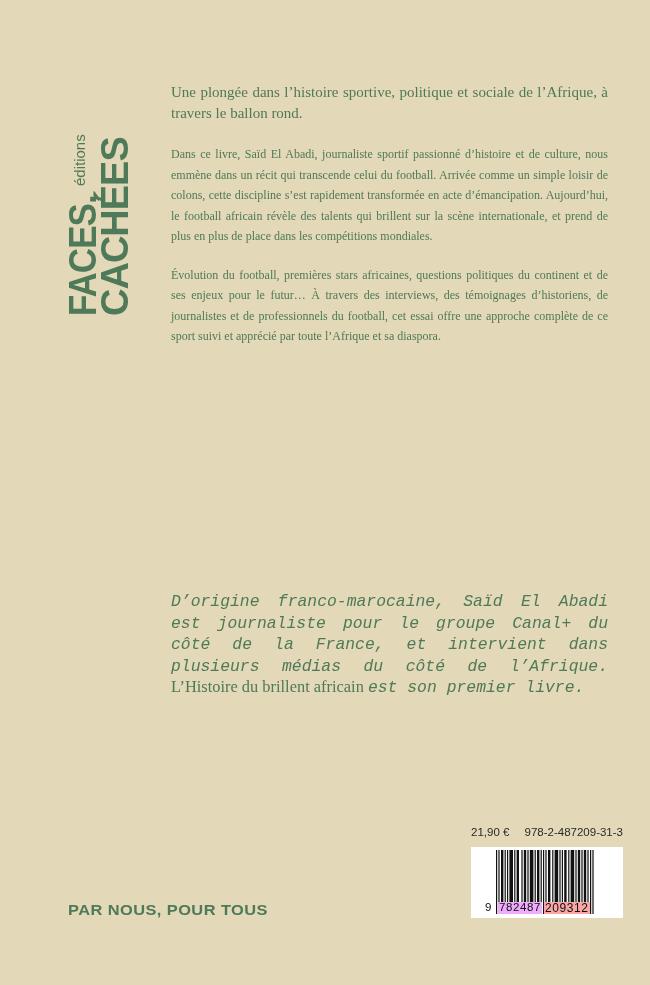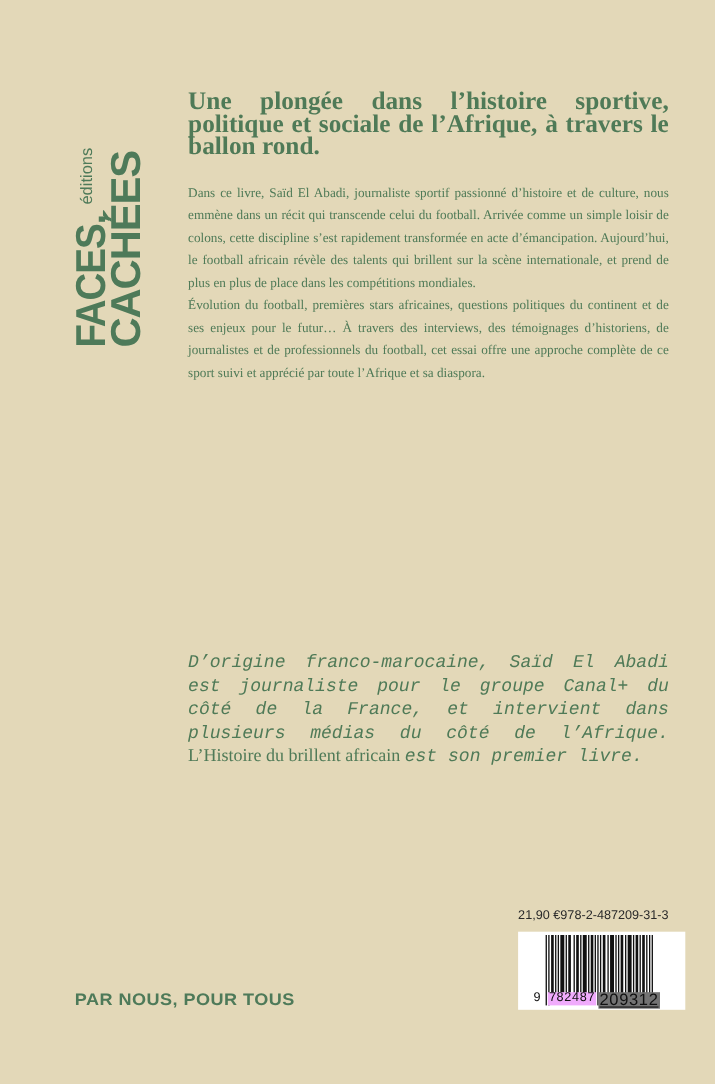--- a/index.html
+++ b/index.html
@@ -64,34 +64,34 @@
       line-height: 1;
     }
     .content {
       position: absolute;
       left: 171px;
       top: 82px;
       width: 437px;
     }
     .lead {
       margin: 0;
-      font-weight: 700;
-      font-size: 23px;
+      font-weight: 400;
+      font-size: 15px;
       line-height: 20.5px;
       text-align: justify;
     }
     .para {
       margin: 0;
       font-size: 12px;
       line-height: 20.5px;
       text-align: justify;
       hyphens: none;
     }
     .p1 { margin-top: 21px; }
-    .p2 { }
+    .p2 { margin-top: 18px; }
     .bio {
       position: absolute;
       left: 171px;
       top: 591px;
       width: 437px;
       margin: 0;
       font-size: 16.4px;
       line-height: 20.5px;
       text-align: justify;
     }
@@ -109,20 +109,21 @@
       white-space: nowrap;
       transform: scaleX(1.08);
       transform-origin: 0 0;
     }
     .price-row {
       position: absolute;
       left: 471px;
       top: 826px;
       width: 152px;
       display: flex;
+      justify-content: space-between;
       font-family: "Liberation Sans", "DejaVu Sans", sans-serif;
       font-size: 11.5px;
       color: #2a2a2a;
       white-space: nowrap;
     }
     .barcode-box {
       position: absolute;
       left: 471px;
       top: 847px;
       width: 152px;
@@ -153,27 +154,26 @@
       color: #111;
       line-height: 1;
       background: #f0abfc;
       padding: 0 1px;
     }
     .barcode-digits-b {
       position: absolute;
       left: 73px;
       top: 55px;
       font-family: "Liberation Sans", "DejaVu Sans", sans-serif;
-      font-size: 15px;
+      font-size: 12px;
       letter-spacing: 0.6px;
       color: #111;
       line-height: 1;
-      background: #737373;
+      background: #fca5a5;
       padding: 0 1px;
-      text-decoration: underline;
     }
   </style>
 </head>
 <body>
 
 <div class="logo">
   <div class="logo-rot">
     <div class="logo-line logo-faces">FACES,</div>
     <div class="logo-line logo-cachees">CACHÉES</div>
     <div class="logo-editions">éditions</div>

